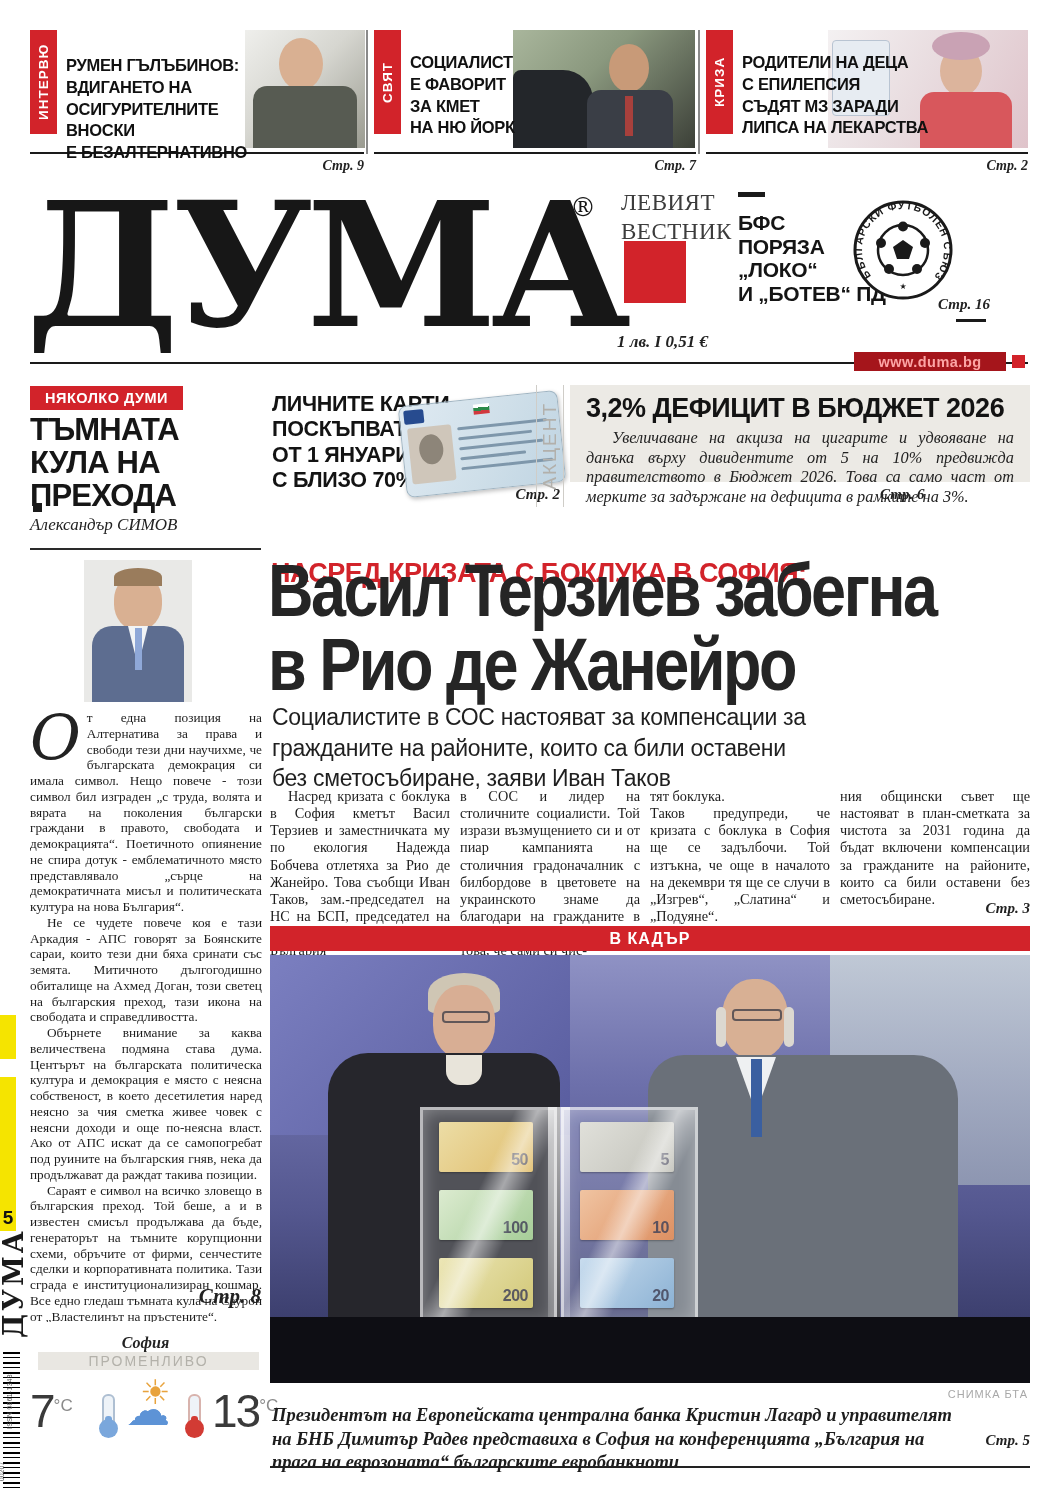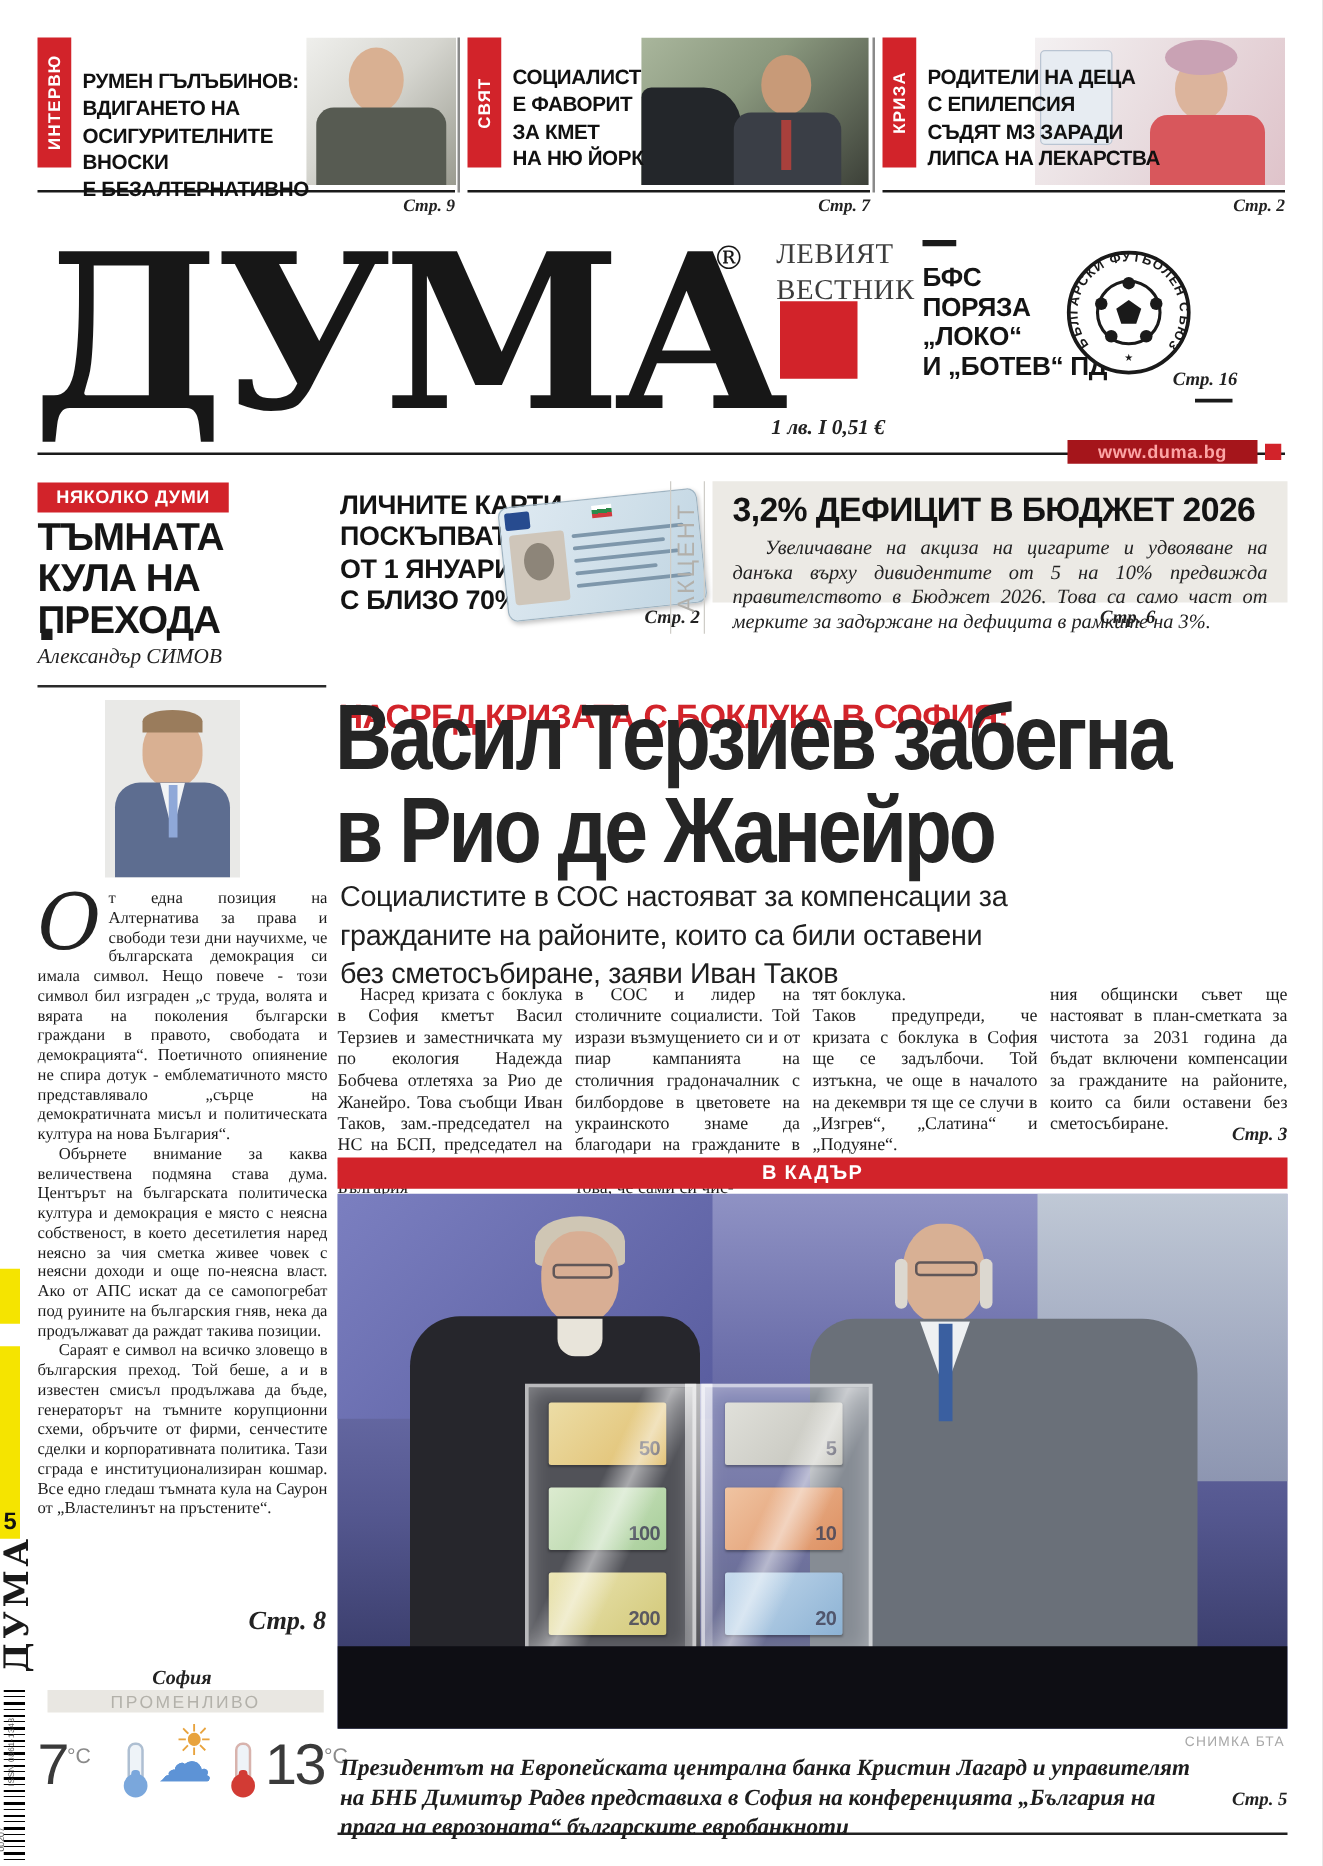--- a/index.html
+++ b/index.html
@@ -248,20 +248,21 @@
   <div class="abs op-rule"></div>
   <div class="abs op-photo">
     <div style="position:absolute;left:30px;top:14px;width:48px;height:56px;border-radius:46%;background:#d9b092;"></div>
     <div style="position:absolute;left:30px;top:8px;width:48px;height:18px;border-radius:50% 50% 0 0;background:#9a7c5c;"></div>
     <div style="position:absolute;left:8px;top:66px;width:92px;height:76px;border-radius:20px 20px 0 0;background:#5d6d90;"></div>
     <div style="position:absolute;left:44px;top:66px;width:20px;height:40px;background:#f2f4f6;clip-path:polygon(0 0,100% 0,50% 100%);"></div>
     <div style="position:absolute;left:51px;top:68px;width:7px;height:42px;background:#8fa8d8;"></div>
   </div>
   <div class="abs op-body just">
     <p class="first"><span class="dropcap">О</span><span>т една позиция на Алтернатива за права и свободи тези дни научихме, че българската демокрация си имала символ. Нещо повече - този символ бил изграден „с труда, волята и вярата на поколения български граждани в правото, свободата и демокрацията“. Поетичното опиянение не спира дотук - емблематичното място представлявало „сърце на демократичната мисъл и политическата култура на нова България“.</span></p>
+    <p>Не се чудете повече коя е тази Аркадия - АПС говорят за Боянските сараи, които тези дни бяха сринати със земята. Митичното дългогодишно обиталище на Ахмед Доган, този светец на българския преход, тази икона на свободата и справедливостта.</p>
     <p>Обърнете внимание за каква величествена подмяна става дума. Центърът на българската политическа култура и демокрация е място с неясна собственост, в което десетилетия наред неясно за чия сметка живее човек с неясни доходи и още по-неясна власт. Ако от АПС искат да се самопогребат под руините на българския гняв, нека да продължават да раждат такива позиции.</p>
     <p>Сараят е символ на всичко зловещо в българския преход. Той беше, а и в известен смисъл продължава да бъде, генераторът на тъмните корупционни схеми, обръчите от фирми, сенчестите сделки и корпоративната политика. Тази сграда е институционализиран кошмар. Все едно гледаш тъмната кула на Саурон от „Властелинът на пръстените“.</p>
   </div>
   <div class="abs pgref op-pg">Стр. 8</div>
 
   <div class="abs w-city">София</div>
   <div class="abs w-band">ПРОМЕНЛИВО</div>
   <div class="abs w-temp" style="left:30px;top:1384px;">
     <span>7</span><sup>°C</sup>
   </div>

